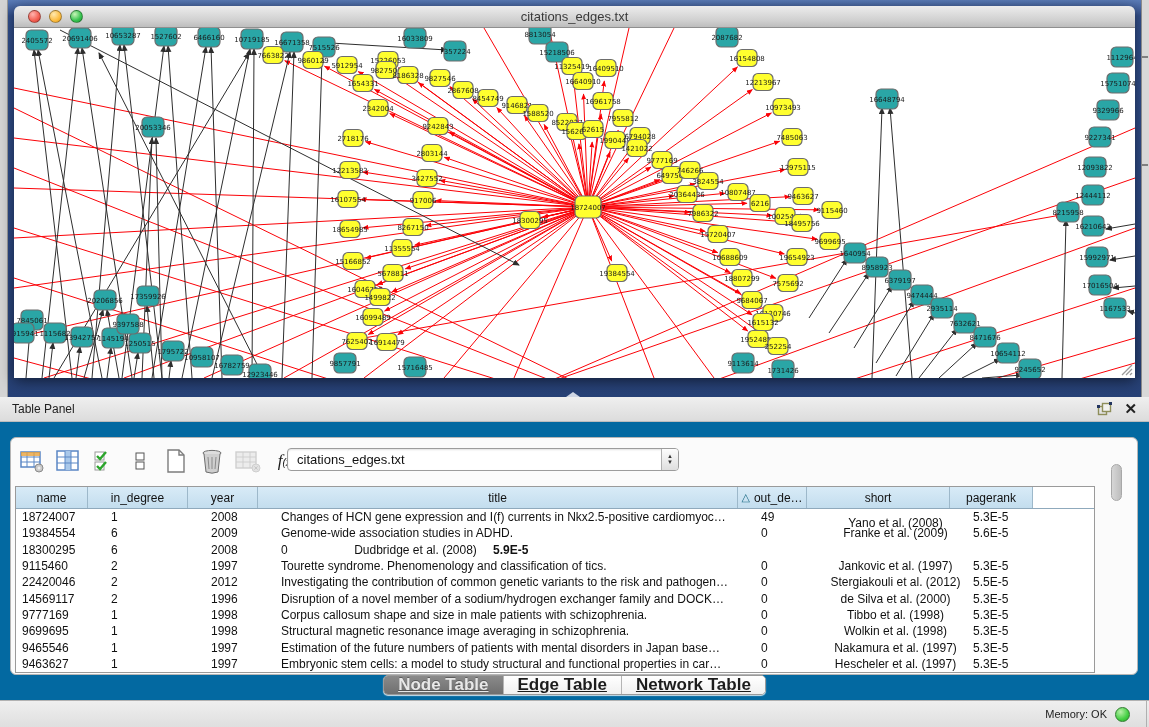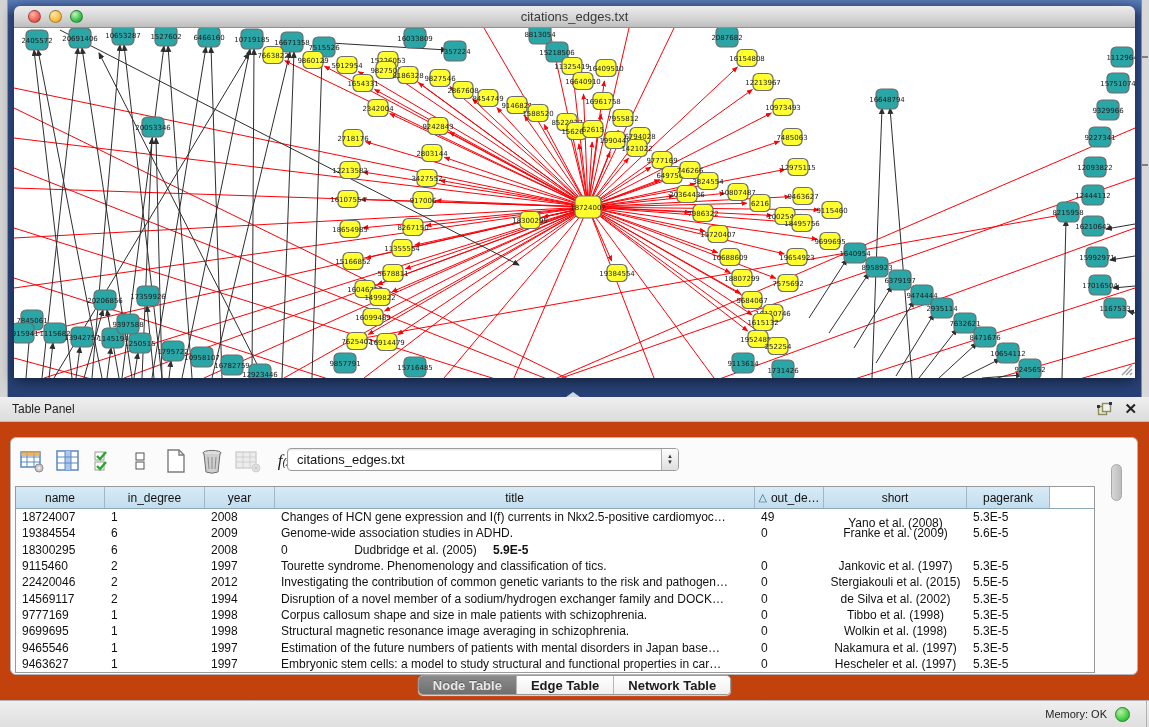--- a/index.html
+++ b/index.html
@@ -24,21 +24,21 @@
   .light.red { background:radial-gradient(circle at 35% 30%, #ffb3ad, #f25f52 60%, #c93a30); }
   .light.yellow { background:radial-gradient(circle at 35% 30%, #ffe9b0, #fdbc40 60%, #d99a1e); }
   .light.green { background:radial-gradient(circle at 35% 30%, #c7f5b8, #36c24e 60%, #1f9a38); }
   .canvas-wrap { position:relative; width:1121px; height:350px; background:#ffffff; overflow:hidden; }
   svg text { font-family:"DejaVu Sans", sans-serif; }
   .resize-grip { position:absolute; right:2px; bottom:2px; width:16px; height:16px; }
   .splitter-grip { position:absolute; left:566px; top:392px; width:0; height:0;
     border-left:7px solid transparent; border-right:7px solid transparent; border-bottom:5px solid #cfd6e4; }
 
   
-  .table-panel { position:absolute; left:0; top:397px; width:1149px; height:303px; background:#c2410c; }
+  .table-panel { position:absolute; left:0; top:397px; width:1149px; height:303px; background:#0369a1; }
   .panel-titlebar { position:relative; height:25px; background:linear-gradient(180deg,#efefef,#dcdcdc);
     border-bottom:1px solid #bdbdbd; display:flex; align-items:center; padding:0 12px; }
   .panel-title { font-size:12px; color:#222; }
   .panel-controls { position:absolute; right:12px; top:4px; display:flex; gap:12px; align-items:center; }
   .panel-controls .close-x { font-size:15px; font-weight:bold; color:#222; line-height:16px; cursor:default; }
 
   .panel-box { position:absolute; left:10px; top:40px; width:1128px; height:238px;
     background:#fbfbfb; border:1px solid #b5b5b5; border-radius:6px; }
   .toolbar { position:absolute; left:8px; top:6px; height:34px; display:flex; align-items:center; gap:10px; }
   .tb-icon { width:26px; height:26px; display:flex; align-items:center; justify-content:center; }
@@ -59,21 +59,21 @@
   .th .sort { color:#1d6b85; margin-right:4px; font-size:11px; }
   .tbody { position:relative; }
   .tr { display:flex; height:16.3px; align-items:center; }
   .td { font-size:12px; color:#111; padding-left:6px; overflow:hidden; white-space:nowrap; }
   .td.center { text-align:center; padding-left:0; }
   .vscroll { position:absolute; right:14px; top:26px; width:13px; height:158px; }
   .vscroll .thumb { position:absolute; left:1px; top:0; width:11px; height:37px; background:linear-gradient(90deg,#d6d6d6,#bdbdbd); border:1px solid #a8a8a8; border-radius:6px; }
 
   .tabs { position:absolute; left:0; top:675px; width:1149px; height:20px; display:flex; justify-content:center; }
   .seg { height:20px; display:flex; border:1px solid #9a9a9a; border-radius:5px; overflow:hidden; background:#fdfdfd; box-shadow:0 1px 1px rgba(255,255,255,.8); }
-  .seg-btn { padding:0 14px; font-size:13px; font-weight:bold; color:#1c1c1c; display:flex; align-items:center; border-right:1px solid #b5b5b5; background:linear-gradient(180deg,#ffffff,#f0f0f0); }
+  .seg-btn { padding:0 14px; font-size:17px; font-weight:bold; color:#1c1c1c; display:flex; align-items:center; border-right:1px solid #b5b5b5; background:linear-gradient(180deg,#ffffff,#f0f0f0);text-decoration:underline; }
   .seg-btn:last-child { border-right:none; }
   .seg-btn.active { background:linear-gradient(180deg,#8a8a8a,#6f6f6f); color:#e8e8e8; text-shadow:0 -1px 0 rgba(0,0,0,.3); }
 
   .statusbar { position:absolute; left:0; top:700px; width:1149px; height:27px;
     background:linear-gradient(180deg,#efefef,#dfdfdf); border-top:1px solid #b2b2b2;
     display:flex; align-items:center; justify-content:flex-end; }
   .mem-label { font-size:11px; color:#222; margin-right:8px; }
   .mem-dot { width:15px; height:15px; border-radius:50%; border:1px solid #2f7d2f; margin-right:16px;
     background:radial-gradient(circle at 35% 30%, #b8f0a8, #43cf43 60%, #2aa32a); }
   .status-divider { width:1px; height:27px; background:#b0b0b0; margin-right:2px; }
@@ -836,21 +836,21 @@
       <div class="combo">
         <span class="combo-text">citations_edges.txt</span>
         <span class="combo-stepper">
             <span>▲</span>
             <span>▼</span>
           </span>
       </div>
 
       <div class="table-box">
         <div class="thead" id="thead">
-            <div class="th" style="width: 89px;">name</div>
+            <div class="th" style="width: 72px;">name</div>
             <div class="th" style="width: 100px;">in_degree</div>
             <div class="th" style="width: 70px;">year</div>
             <div class="th" style="width: 480px;">title</div>
             <div class="th" style="width: 69px;"><span class="sort">△</span>out_de…</div>
             <div class="th" style="width: 143px;">short</div>
             <div class="th" style="width: 83px;">pagerank</div>
           </div>
         <div class="tbody" id="tbody">
             <div class="tr">
               <div class="td" style="width: 89px;">18724007</div>
@@ -868,48 +868,48 @@
               <div class="td" style="width: 480px;">Genome-wide association studies in ADHD.</div>
               <div class="td" style="width: 69px;">0</div>
               <div class="td center" style="width: 143px;">Franke et al. (2009)</div>
               <div class="td" style="width: 83px;">5.6E-5</div>
             </div>
             <div class="tr">
               <div class="td" style="width: 89px;">18300295</div>
               <div class="td" style="width: 100px;">6</div>
               <div class="td" style="width: 70px;">2008</div>
               <div class="td" style="width: 69px;">0</div>
-              <div class="td center" style="width: 143px;">Dudbridge et al. (2005)</div>
+              <div class="td center" style="width: 143px;">Dudbridge et al. (2008)</div>
               <div class="td" style="width: 83px; font-weight: bold;">5.9E-5</div>
             </div>
             <div class="tr">
               <div class="td" style="width: 89px;">9115460</div>
               <div class="td" style="width: 100px;">2</div>
               <div class="td" style="width: 70px;">1997</div>
               <div class="td" style="width: 480px;">Tourette syndrome. Phenomenology and classification of tics.</div>
               <div class="td" style="width: 69px;">0</div>
               <div class="td center" style="width: 143px;">Jankovic et al. (1997)</div>
               <div class="td" style="width: 83px;">5.3E-5</div>
             </div>
             <div class="tr">
               <div class="td" style="width: 89px;">22420046</div>
               <div class="td" style="width: 100px;">2</div>
               <div class="td" style="width: 70px;">2012</div>
               <div class="td" style="width: 480px;">Investigating the contribution of common genetic variants to the risk and pathogen…</div>
               <div class="td" style="width: 69px;">0</div>
-              <div class="td center" style="width: 143px;">Stergiakouli et al. (2015)</div>
+              <div class="td center" style="width: 143px;">Stergiakouli et al. (2012)</div>
               <div class="td" style="width: 83px;">5.5E-5</div>
             </div>
             <div class="tr">
               <div class="td" style="width: 89px;">14569117</div>
               <div class="td" style="width: 100px;">2</div>
-              <div class="td" style="width: 70px;">1994</div>
+              <div class="td" style="width: 70px;">1996</div>
               <div class="td" style="width: 480px;">Disruption of a novel member of a sodium/hydrogen exchanger family and DOCK…</div>
               <div class="td" style="width: 69px;">0</div>
-              <div class="td center" style="width: 143px;">de Silva et al. (2002)</div>
+              <div class="td center" style="width: 143px;">de Silva et al. (2000)</div>
               <div class="td" style="width: 83px;">5.3E-5</div>
             </div>
             <div class="tr">
               <div class="td" style="width: 89px;">9777169</div>
               <div class="td" style="width: 100px;">1</div>
               <div class="td" style="width: 70px;">1998</div>
               <div class="td" style="width: 480px;">Corpus callosum shape and size in male patients with schizophrenia.</div>
               <div class="td" style="width: 69px;">0</div>
               <div class="td center" style="width: 143px;">Tibbo et al. (1998)</div>
               <div class="td" style="width: 83px;">5.3E-5</div>

